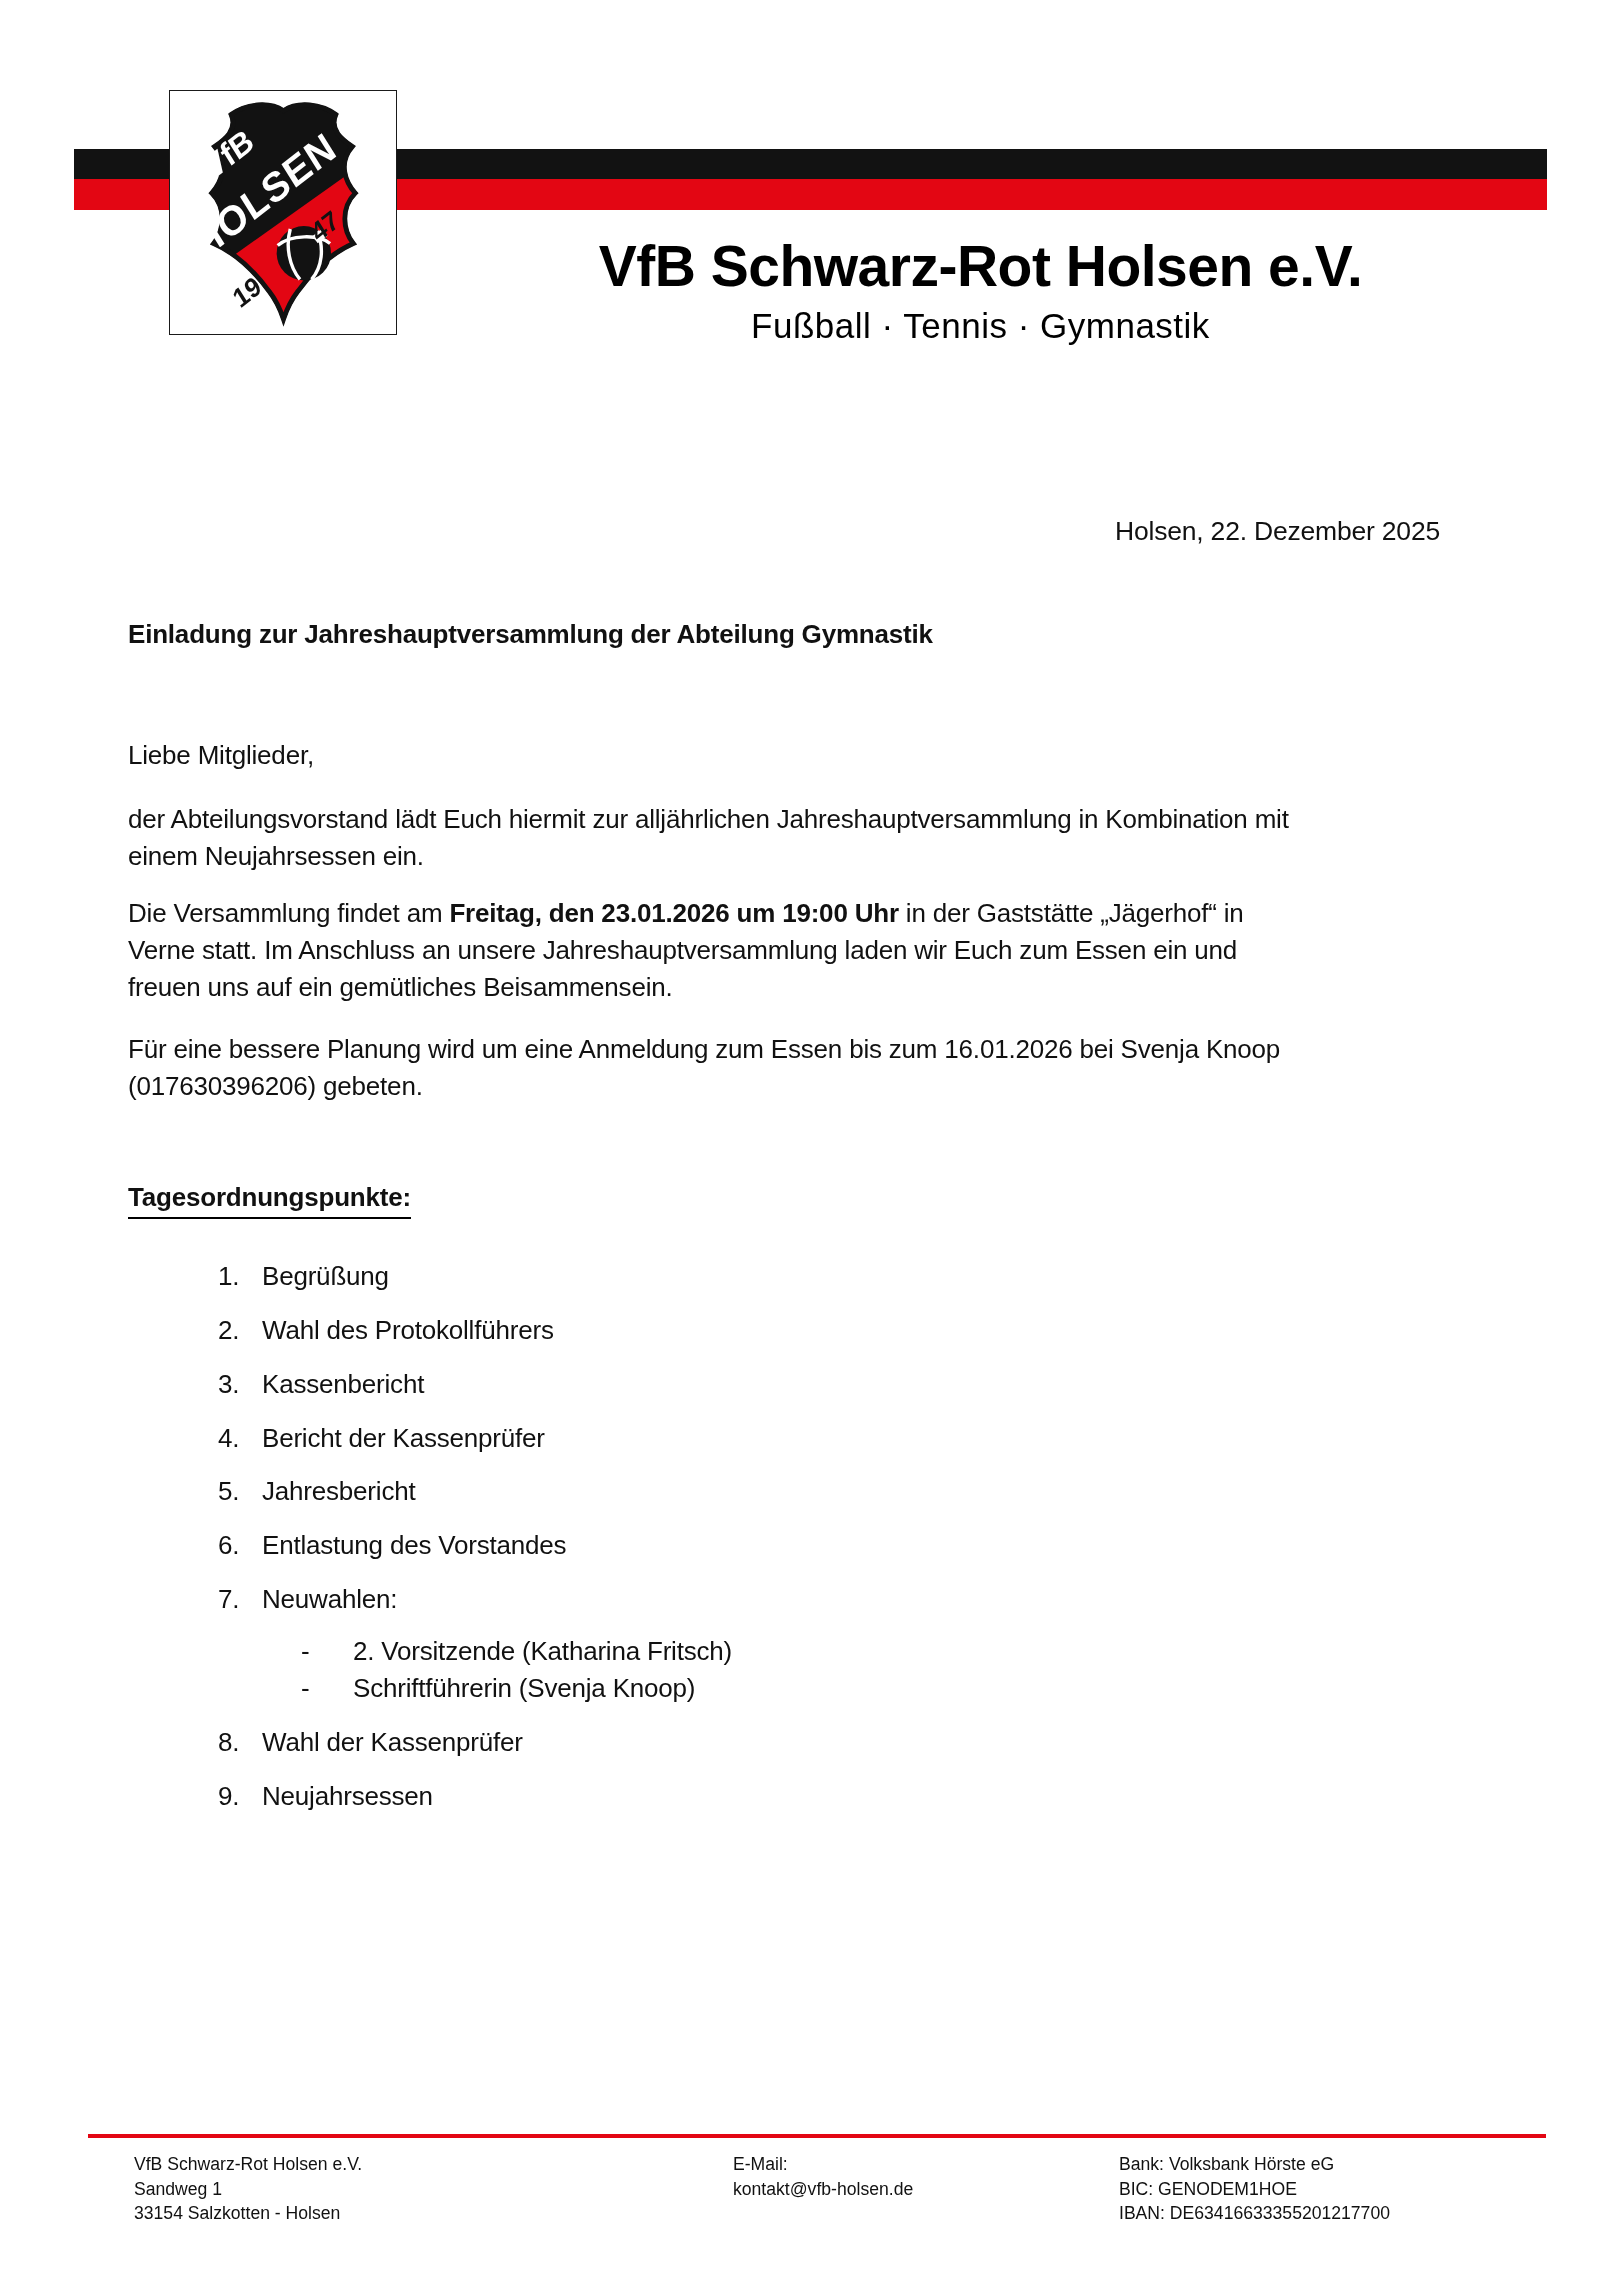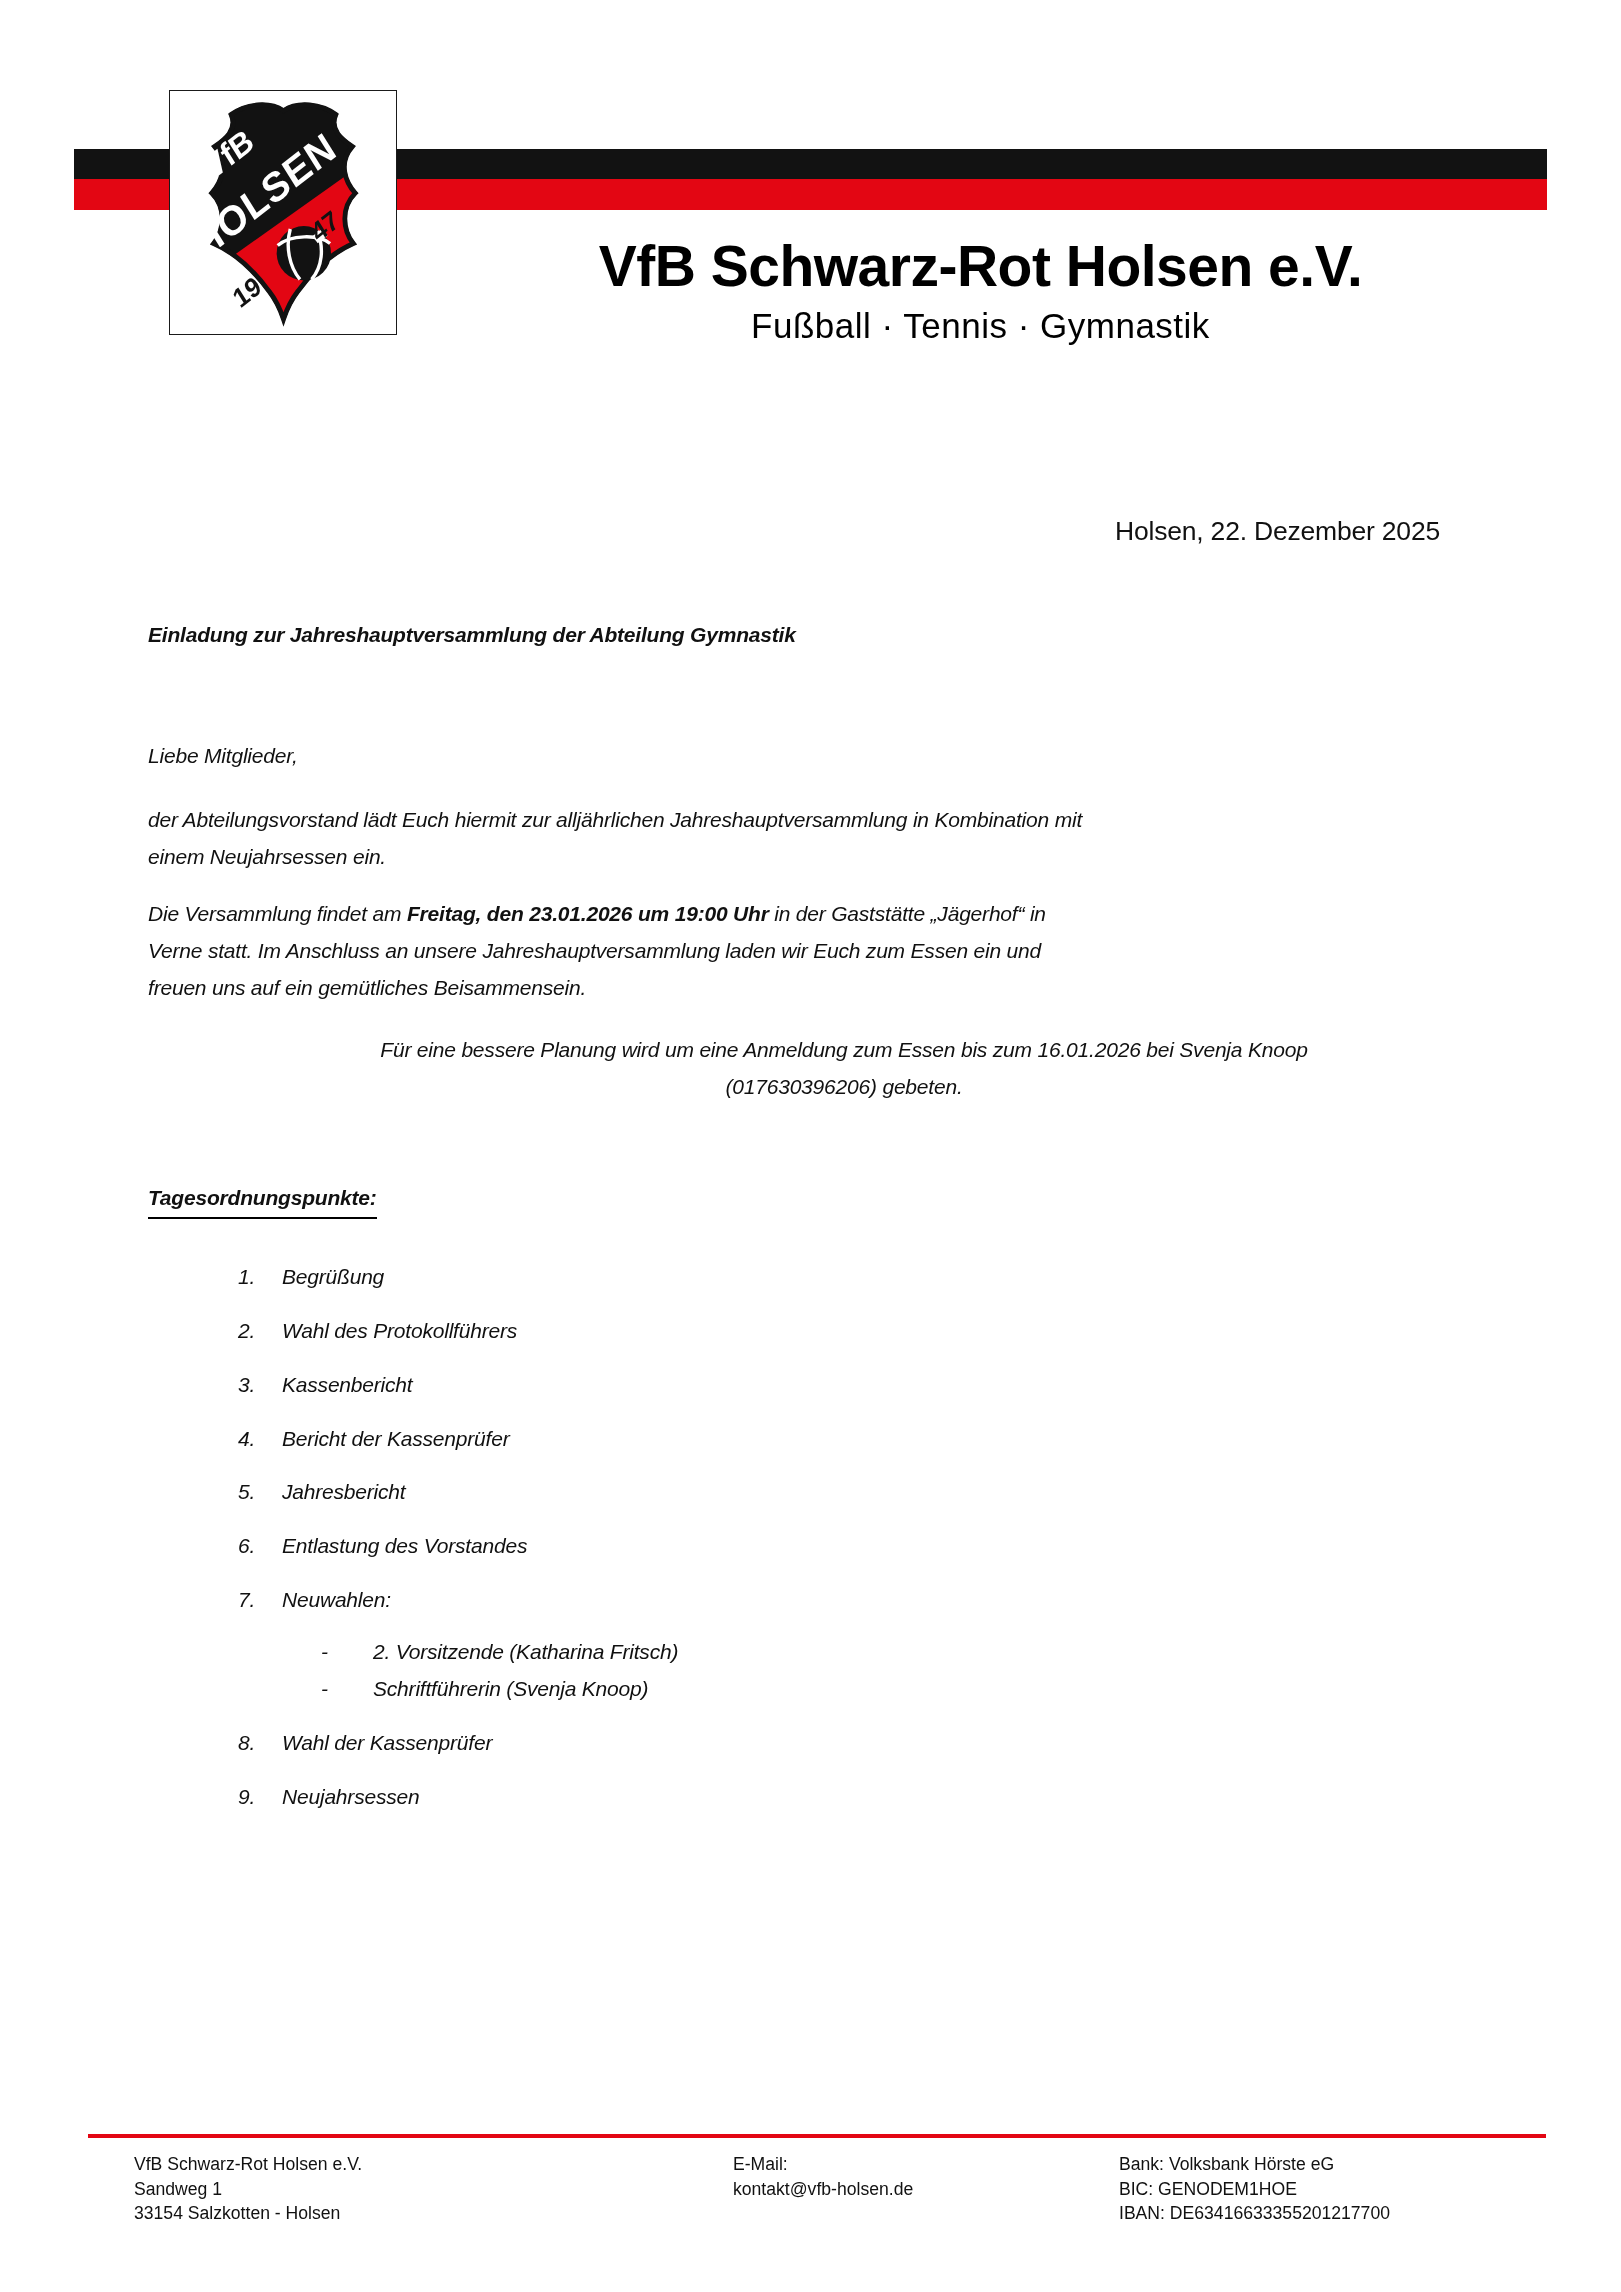--- a/index.html
+++ b/index.html
@@ -27,29 +27,29 @@
   .club-title{
     font-size:57px;font-weight:bold;letter-spacing:-0.5px;line-height:1.12;color:#000;
   }
   .club-sub{
     font-size:35px;letter-spacing:0.5px;line-height:1.2;margin-top:5.9px;color:#000;
   }
   
   .date-line{position:absolute;left:1115px;top:516px;font-size:26.5px;letter-spacing:-0.2px;}
   
   .body-block{
-    position:absolute;left:148px;top:616px;width:1392px;
-    font-size:21px;line-height:37px;letter-spacing:-0.2px;font-style:italic;
+    position:absolute;left:128px;top:616px;width:1392px;
+    font-size:26px;line-height:37px;letter-spacing:-0.2px;
   }
   .line{white-space:nowrap;}
   .subject{font-weight:bold;}
   .greeting{margin-top:84px;}
   .p1{margin-top:27.4px;}
   .p2{margin-top:19.6px;}
-  .p3{margin-top:25.5px;text-align:center;}
+  .p3{margin-top:25.5px;}
   .bold{font-weight:bold;}
   .agenda-heading{margin-top:74px;}
   .agenda-heading span{
     display:inline-block;font-weight:bold;
     border-bottom:2.9px solid #000;padding-bottom:1px;
   }
   .agenda{margin-top:39px;}
   .agenda-row{display:flex;padding-left:90px;margin-bottom:16.7px;}
   .agenda-num{width:44px;flex:none;}
   .agenda-sub{margin-top:15.7px;margin-bottom:16.7px;}

